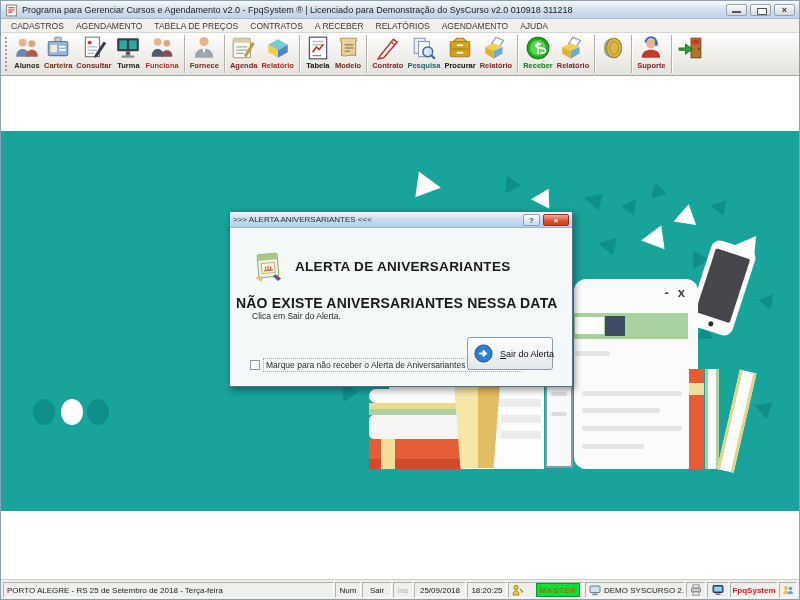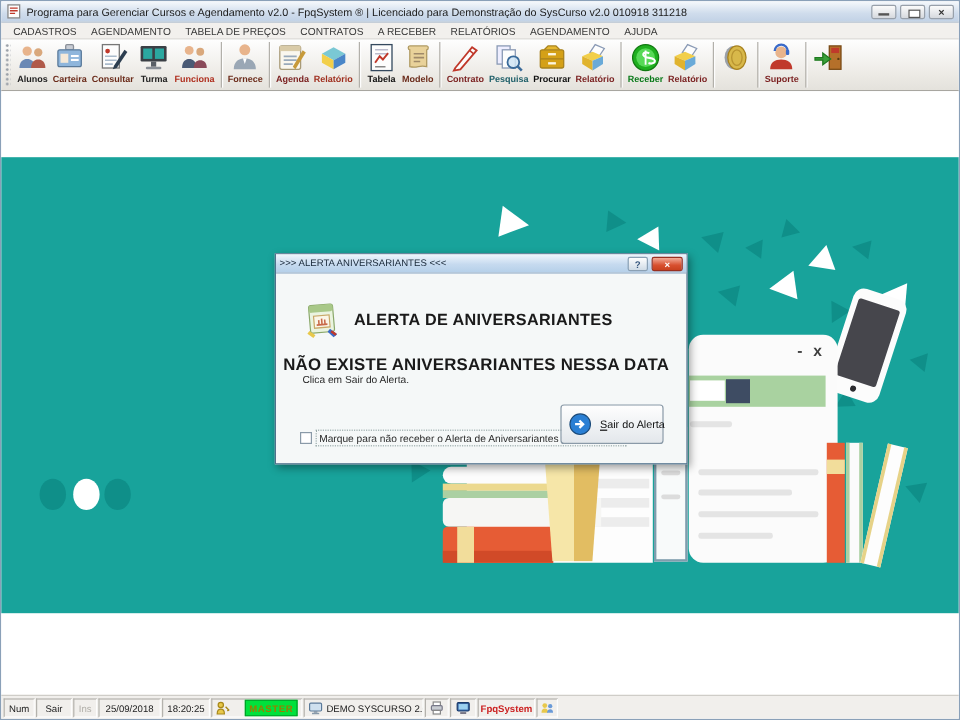--- a/index.html
+++ b/index.html
@@ -409,20 +409,21 @@
 
     <div class="bk" style="left:688px;top:238px;width:15px;height:100px;background:#e65c35"></div>
     <div class="bk" style="left:688px;top:252px;width:15px;height:12px;background:#f2dd9b"></div>
     <div class="bk" style="left:704px;top:238px;width:14px;height:100px;background:#fbfbfb;border-left:3px solid #abd0a2;border-right:3px solid #abd0a2"></div>
     <div class="bk" style="left:716px;top:236px;width:17px;height:102px;background:#fdfdfd;border-left:3px solid #e6d287;border-right:3px solid #e6d287;transform:rotate(13deg);transform-origin:bottom left"></div>
   </div>
 
   <div class="white-bottom"></div>
 
   <div class="statusbar">
+    <div class="sb sb-loc">PORTO ALEGRE - RS 25 de Setembro de 2018 - Terça-feira</div>
     <div class="sb sb-num">Num</div>
     <div class="sb sb-caps">Sair</div>
     <div class="sb sb-ins">Ins</div>
     <div class="sb sb-date">25/09/2018</div>
     <div class="sb sb-time">18:20:25</div>
     <div class="sb sb-master">
       <svg viewBox="0 0 12 12">
           <circle cx="4" cy="3.5" r="2.2" fill="#e8c84a" stroke="#a8881a"></circle>
           <path d="M1 11c0-3 1.5-4 3-4s3 1 3 4z" fill="#e8c84a" stroke="#a8881a"></path>
           <path d="M8 5l3 3M9.5 8.5l1-1" stroke="#a8881a" stroke-width="1.2"></path>

